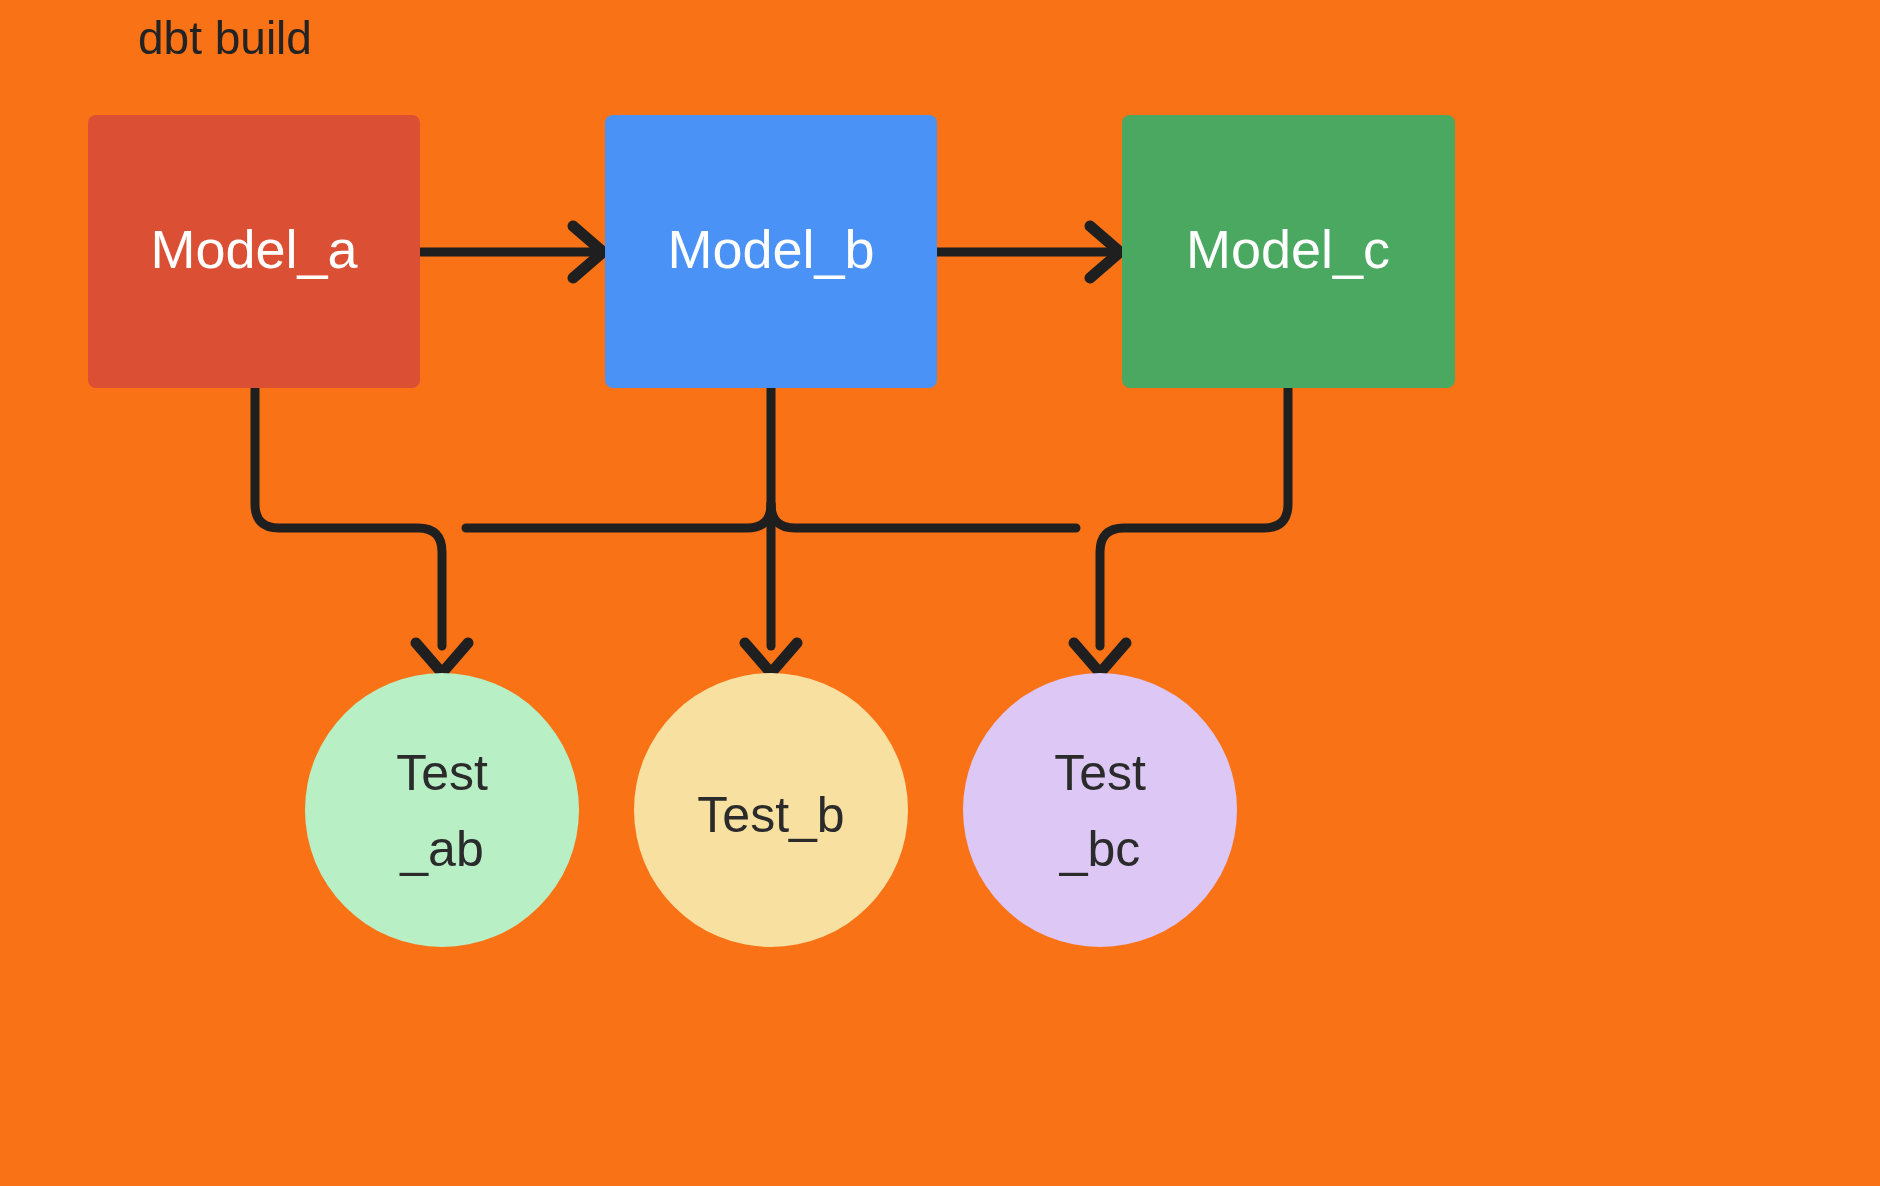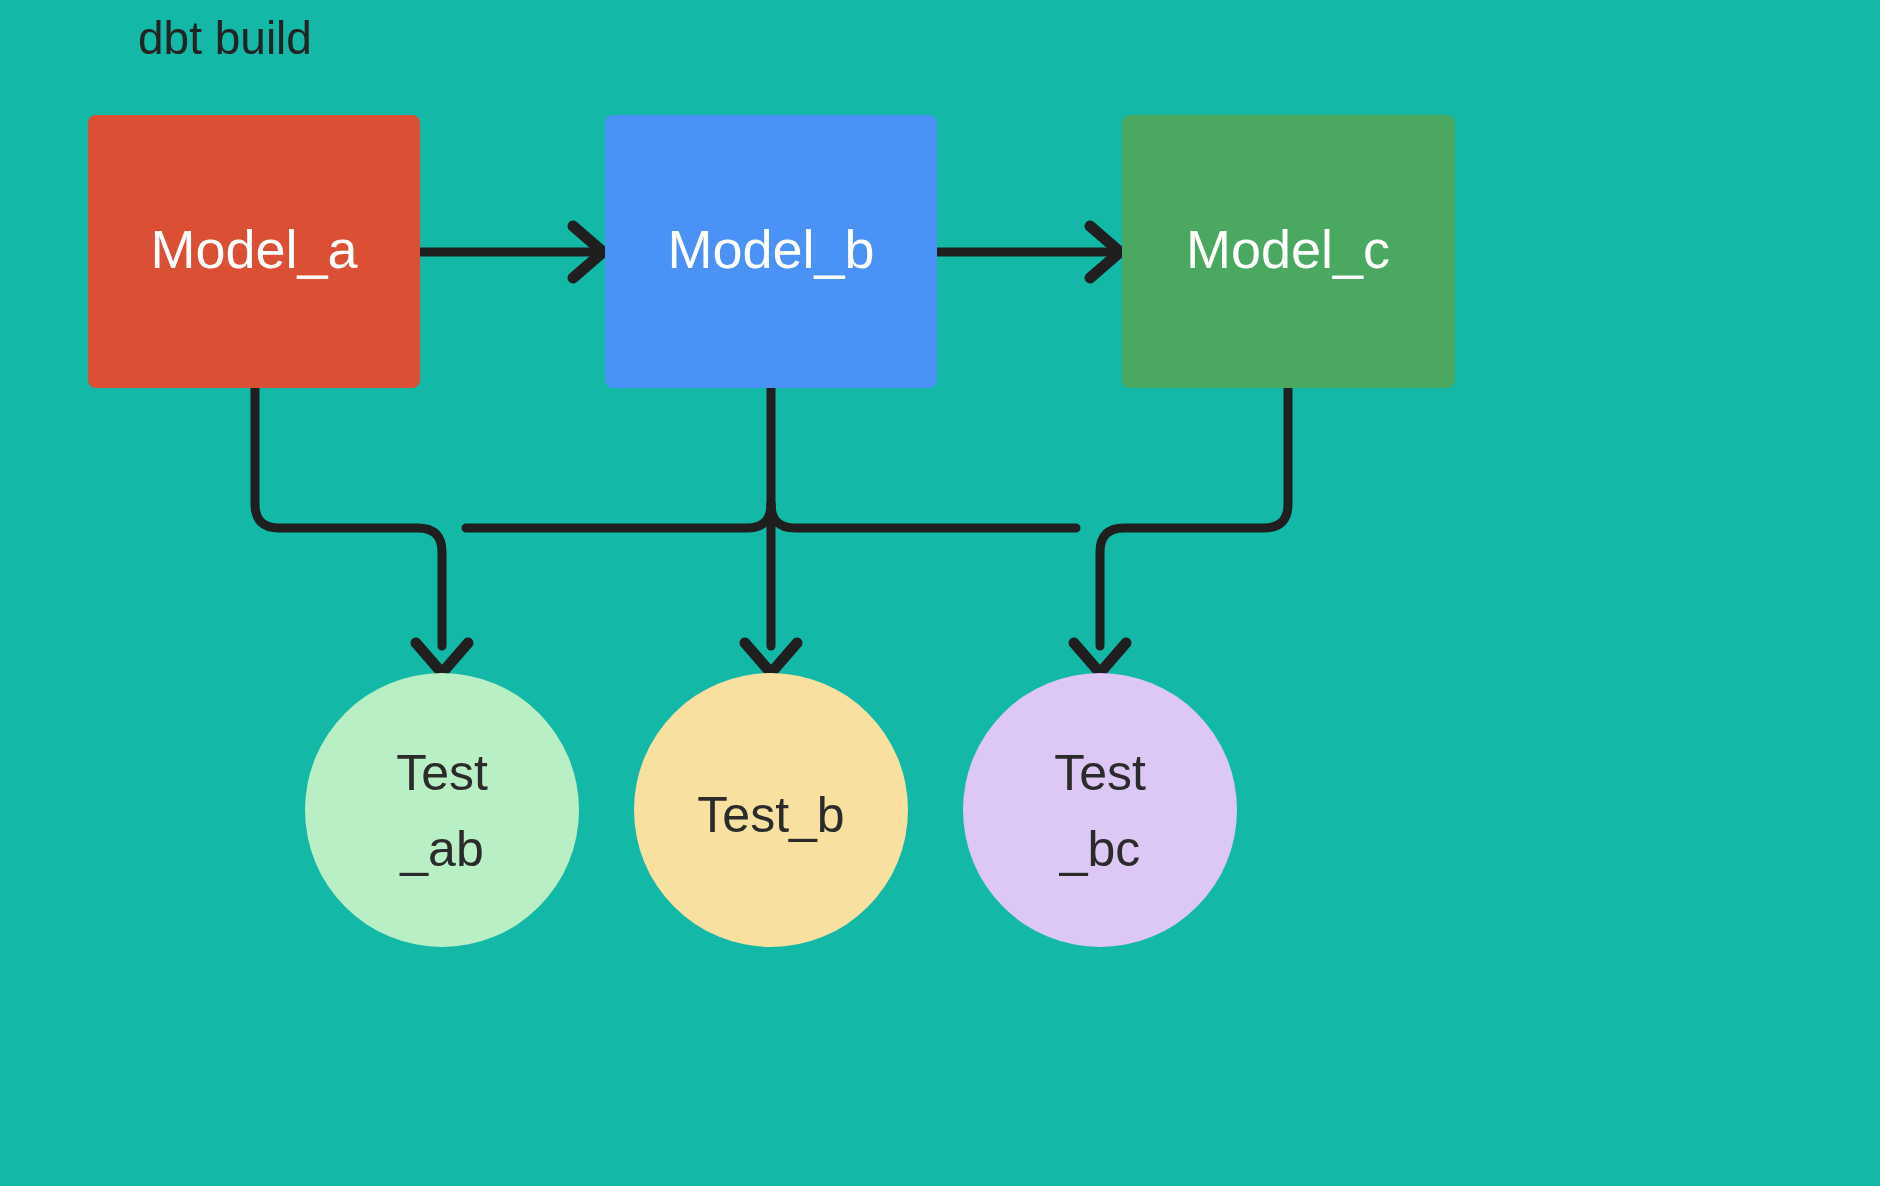--- a/index.html
+++ b/index.html
@@ -2,21 +2,21 @@
 <html><head>
 <meta charset="utf-8">
 <title>dbt build</title>
 <style>
   html,body{margin:0;padding:0;background:#ffffff;}
   body{
     width:1880px;height:1186px;
     font-family:"Liberation Sans","DejaVu Sans",sans-serif;
     overflow:hidden;
   }
-  #canvas{position:relative;width:1880px;height:1186px;background:#14b8a6;}
+  #canvas{position:relative;width:1880px;height:1186px;background:#f97316;}
   #diagram{position:absolute;inset:0;width:1880px;height:1186px;display:block;}
   .dg-title{
     font-size:46px;
     font-weight:400;
     fill:#232323;
     font-family:"Liberation Sans","DejaVu Sans",sans-serif;
   }
   .node-label-box{
     font-size:54px;
     font-weight:400;

